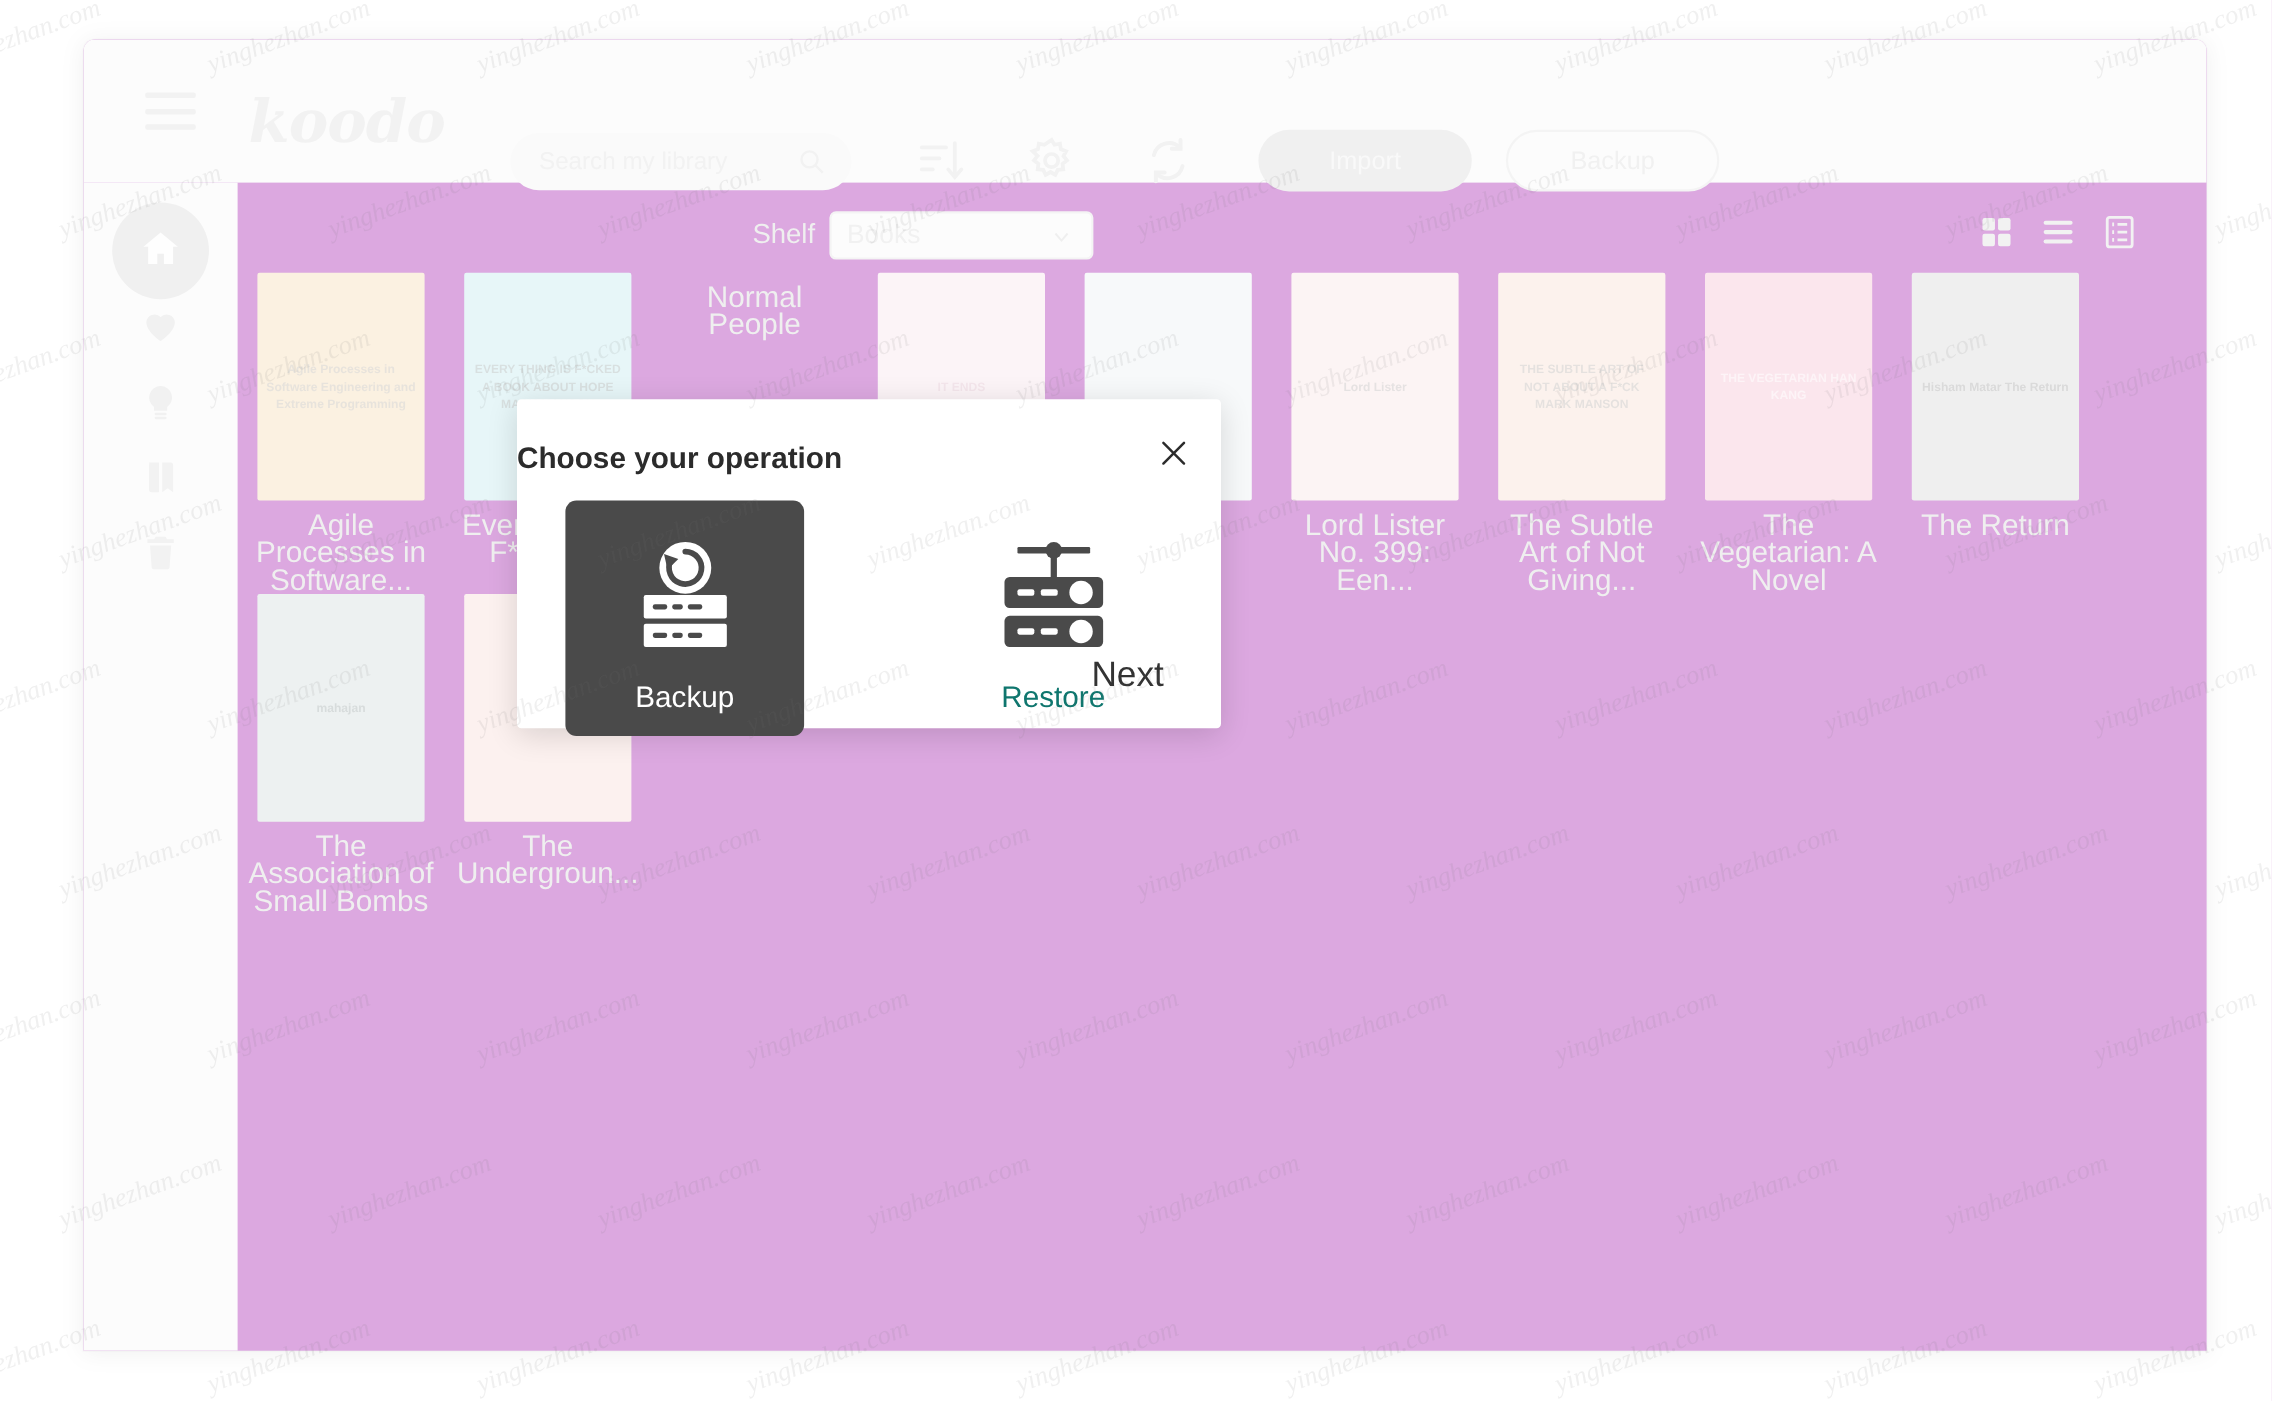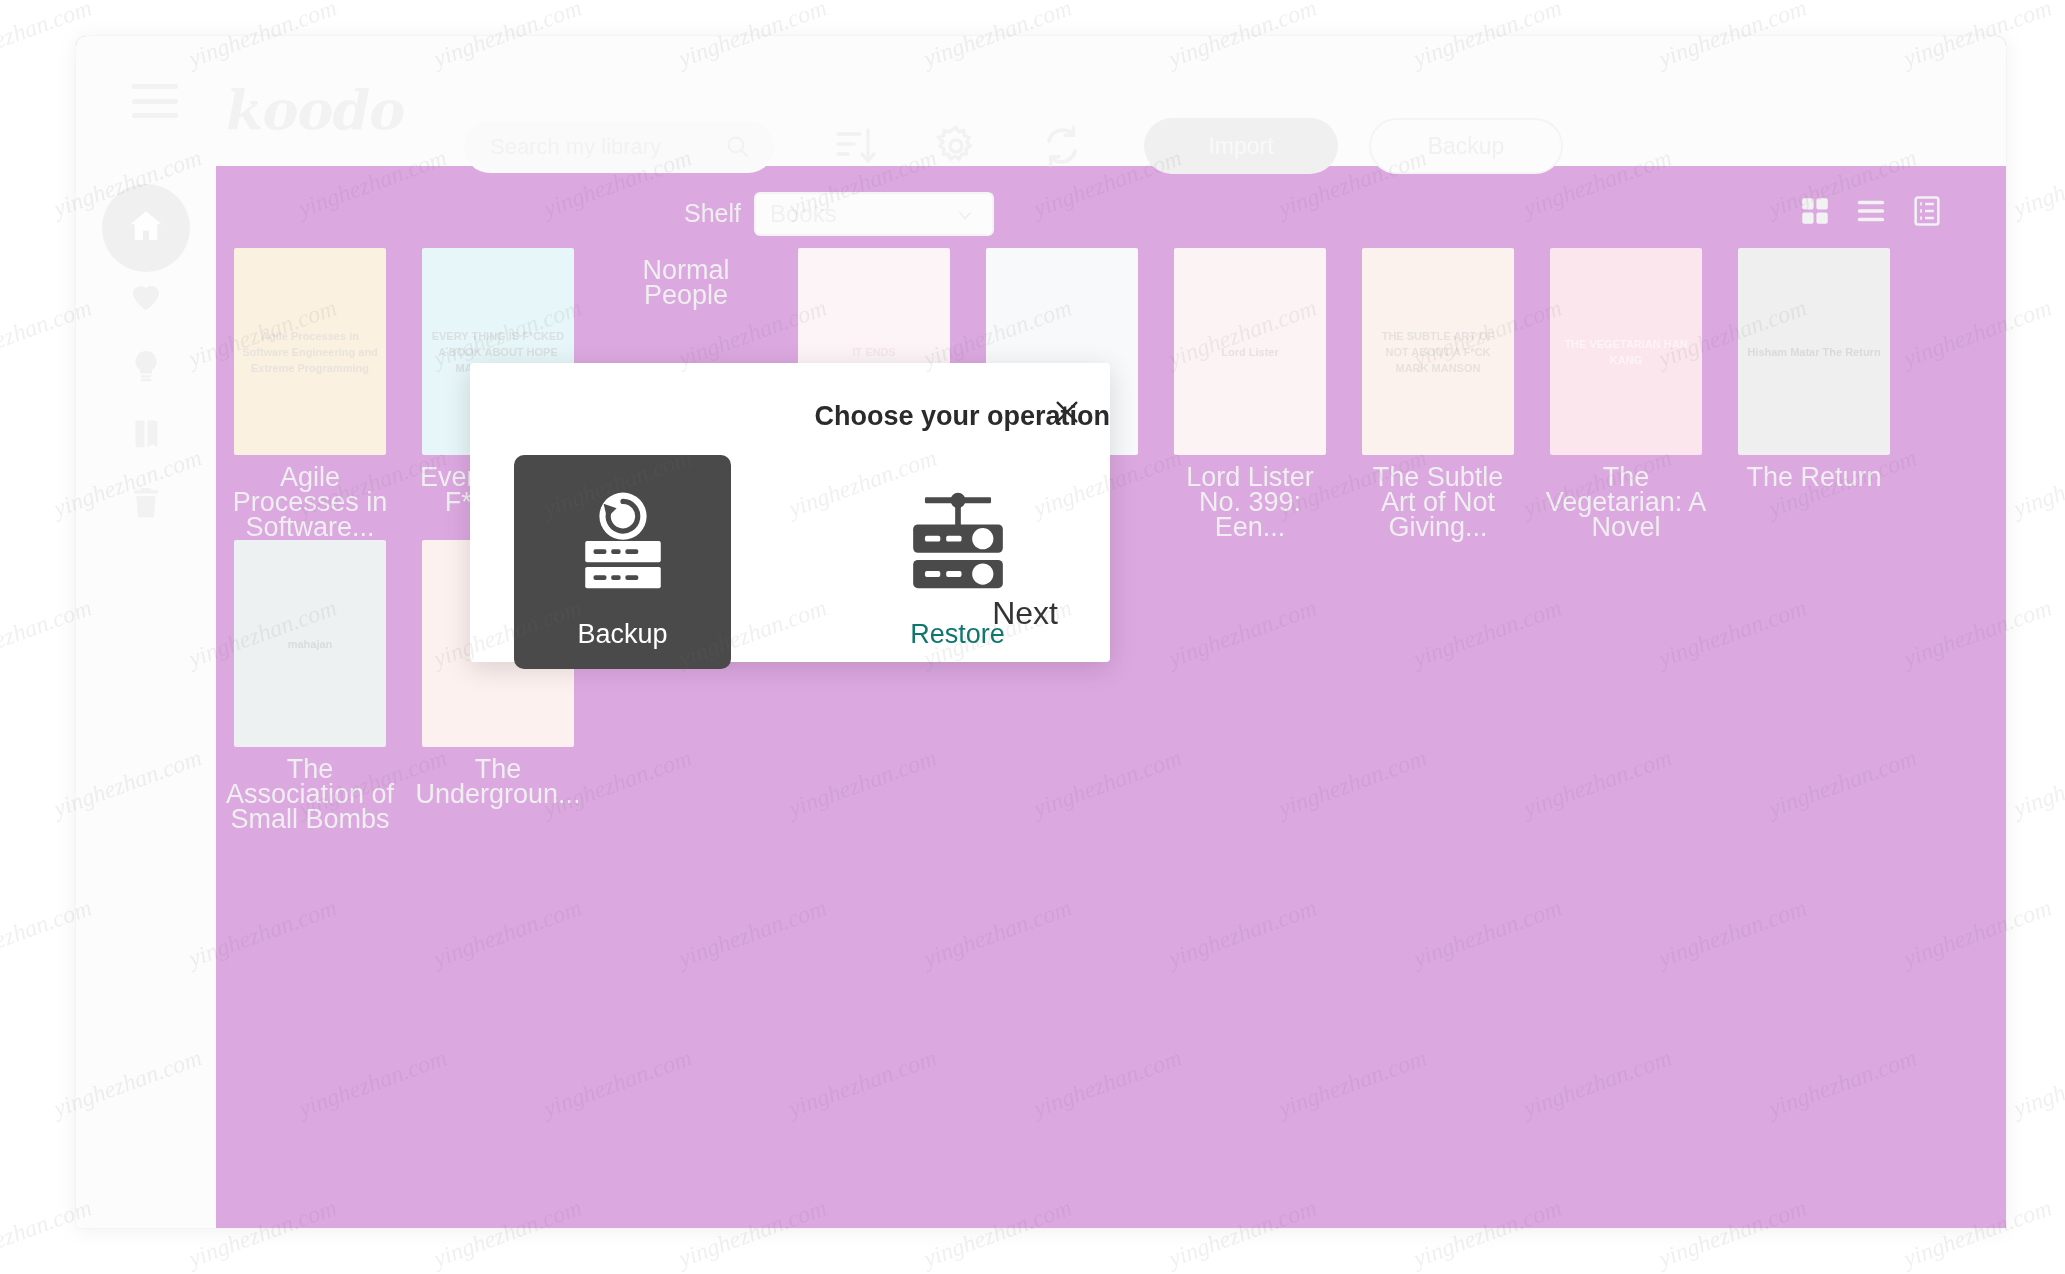--- a/index.html
+++ b/index.html
@@ -190,21 +190,21 @@
     position: absolute;
     left: 470px; top: 363px;
     width: 640px; height: 299px;
     background: #ffffff;
     border-radius: 4px;
     box-shadow: 0 6px 28px rgba(0,0,0,0.14);
     z-index: 50;
   }
   .modal-title {
     position: absolute; top: 38px; left: 0; right: 0;
-    text-align: right;
+    text-align: left;
     font-size: 27px; font-weight: 700; color: #2b2b2b;
   }
   .modal-close {
     position: absolute; right: 28px; top: 34px;
     width: 30px; height: 30px;
     display: flex; align-items: center; justify-content: center;
   }
   .op-row {
     position: absolute; top: 92px; left: 0; right: 0;
     display: flex; justify-content: center; gap: 118px;

